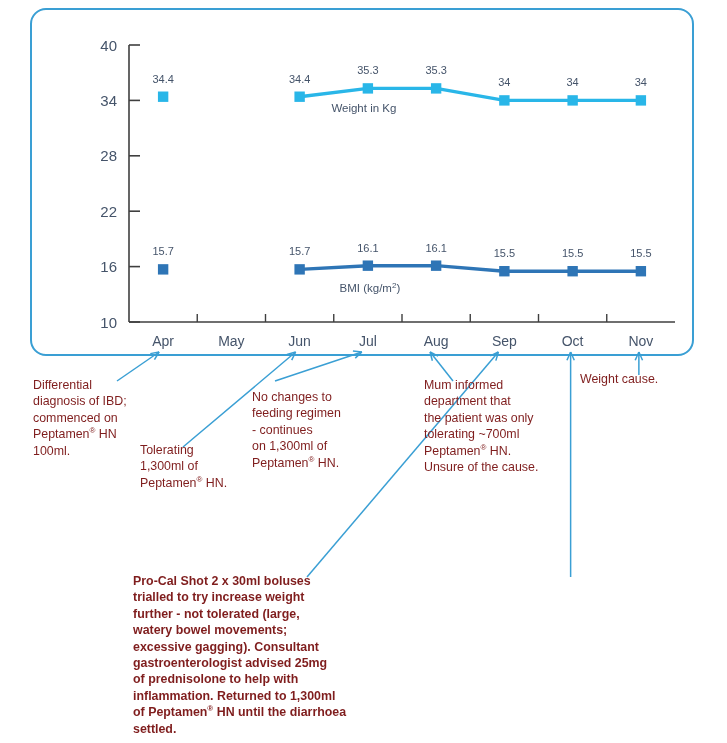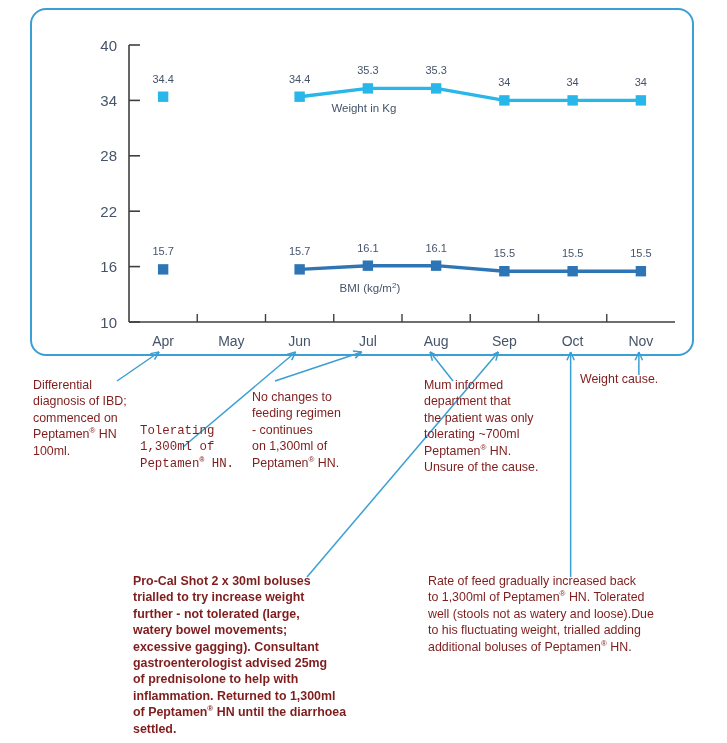--- a/index.html
+++ b/index.html
@@ -191,21 +191,21 @@
         <line x1="638.875" y1="352" x2="635.2051559224639" y2="360.21780046281077" stroke="#3a9fd4" stroke-width="1.5"></line>
       </g>
     </svg>
 
   <div class="annotation" id="ann-apr" style="left:33px; top:377px; width:200px;">Differential
 diagnosis of IBD;
 commenced on
 Peptamen<sup>®</sup> HN
 100ml.</div>
 
-  <div class="annotation" id="ann-jun" style="left:140px; top:423px; width:190px;font-family:Liberation Mono, monospace;">Tolerating
+  <div class="annotation" id="ann-jun" style="left:140px; top:442px; width:190px;">Tolerating
 1,300ml of
 Peptamen<sup>®</sup> HN.</div>
 
   <div class="annotation" id="ann-jul-top" style="left:252px; top:377px; width:160px;margin-top:12px;">No changes to
 feeding regimen
 - continues
 on 1,300ml of
 Peptamen<sup>®</sup> HN.</div>
 
   <div class="annotation" id="ann-aug" style="left:424px; top:377px; width:185px;">Mum informed
@@ -219,21 +219,16 @@
 trialled to try increase weight
 further - not tolerated (large,
 watery bowel movements;
 excessive gagging). Consultant
 gastroenterologist advised 25mg
 of prednisolone to help with
 inflammation. Returned to 1,300ml
 of Peptamen<sup>®</sup> HN until the diarrhoea
 settled.</div>
 
-  <div class="annotation" id="ann-oct" style="left:428px; top:573px; width:270px;">Rate of feed gradually increased back
-to 1,300ml of Peptamen<sup>®</sup> HN. Tolerated
-well (stools not as watery and loose).Due
-to his fluctuating weight, trialled adding
-additional boluses of Peptamen<sup>®</sup> HN.</div>
 
   <div class="annotation" id="ann-nov" style="left:580px; top:371px; width:140px;">Weight cause.</div>
 
 </div>
 
 </body></html>

